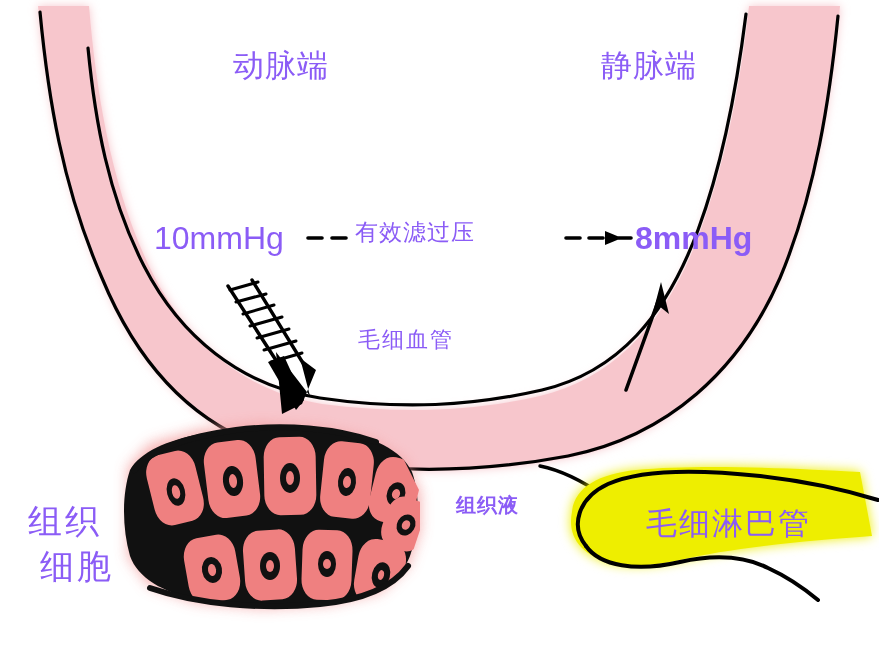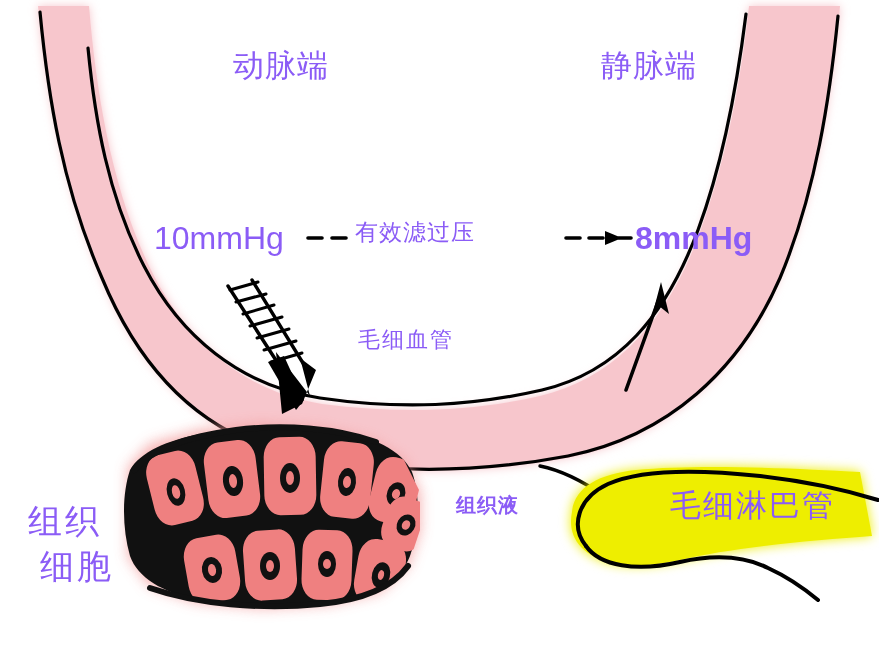--- a/index.html
+++ b/index.html
@@ -33,21 +33,21 @@
   .lbl-arterial   { left: 233px; top: 50px;  font-size: 31px; letter-spacing: 1px; }
   .lbl-venous     { left: 553px; top: 50px;  font-size: 31px; letter-spacing: 1px; margin-left: 48px; }
   .lbl-p-left     { left: 154px; top: 222px; font-size: 32px; }
   .lbl-efp        { left: 355px; top: 220px; font-size: 23px; letter-spacing: 1px; }
   .lbl-p-right    { left: 635px; top: 222px; font-size: 32px; font-weight: bold; }
   .lbl-capillary  { left: 358px; top: 328px; font-size: 22px; letter-spacing: 2px; }
   .lbl-tissue-1   { left: 28px;  top: 489px; font-size: 34px; letter-spacing: 3px; margin-top: 15px; }
   .lbl-tissue-2   { left: 40px;  top: 549px; font-size: 34px; letter-spacing: 3px; }
   .lbl-fluid      { left: 456px; top: 450px; font-size: 20px;
                     font-weight: bold; letter-spacing: 1px; margin-top: 45px; }
-  .lbl-lymph      { left: 646px; top: 490px; font-size: 31px; letter-spacing: 2px; margin-left: 24px; }
+  .lbl-lymph      { left: 646px; top: 508px; font-size: 31px; letter-spacing: 2px; }
 </style>
 </head>
 <body>
 
 <div id="stage">
 
   <svg id="art" viewBox="0 0 879 657">
     <defs>
       <filter id="softGlowPink" x="-25%" y="-25%" width="150%" height="150%">
         <feGaussianBlur stdDeviation="5"></feGaussianBlur>

